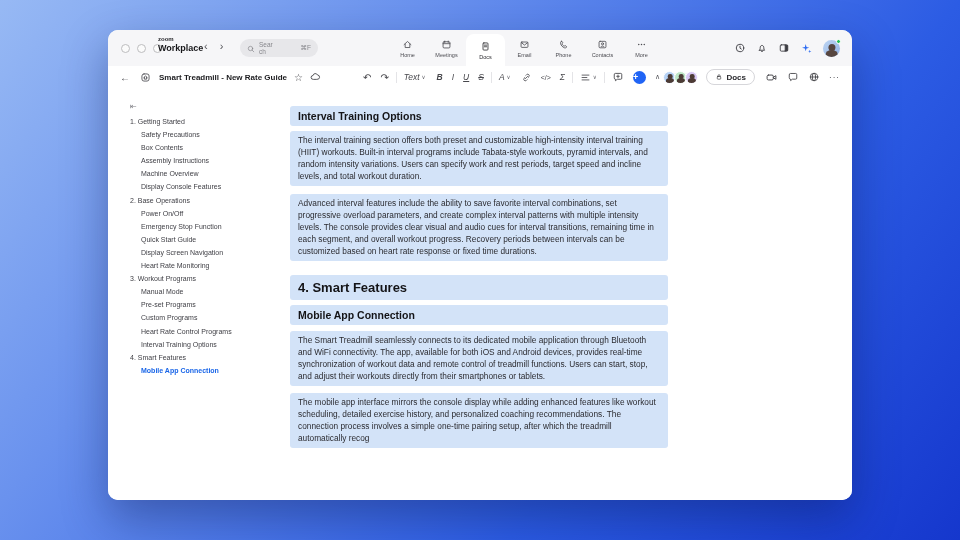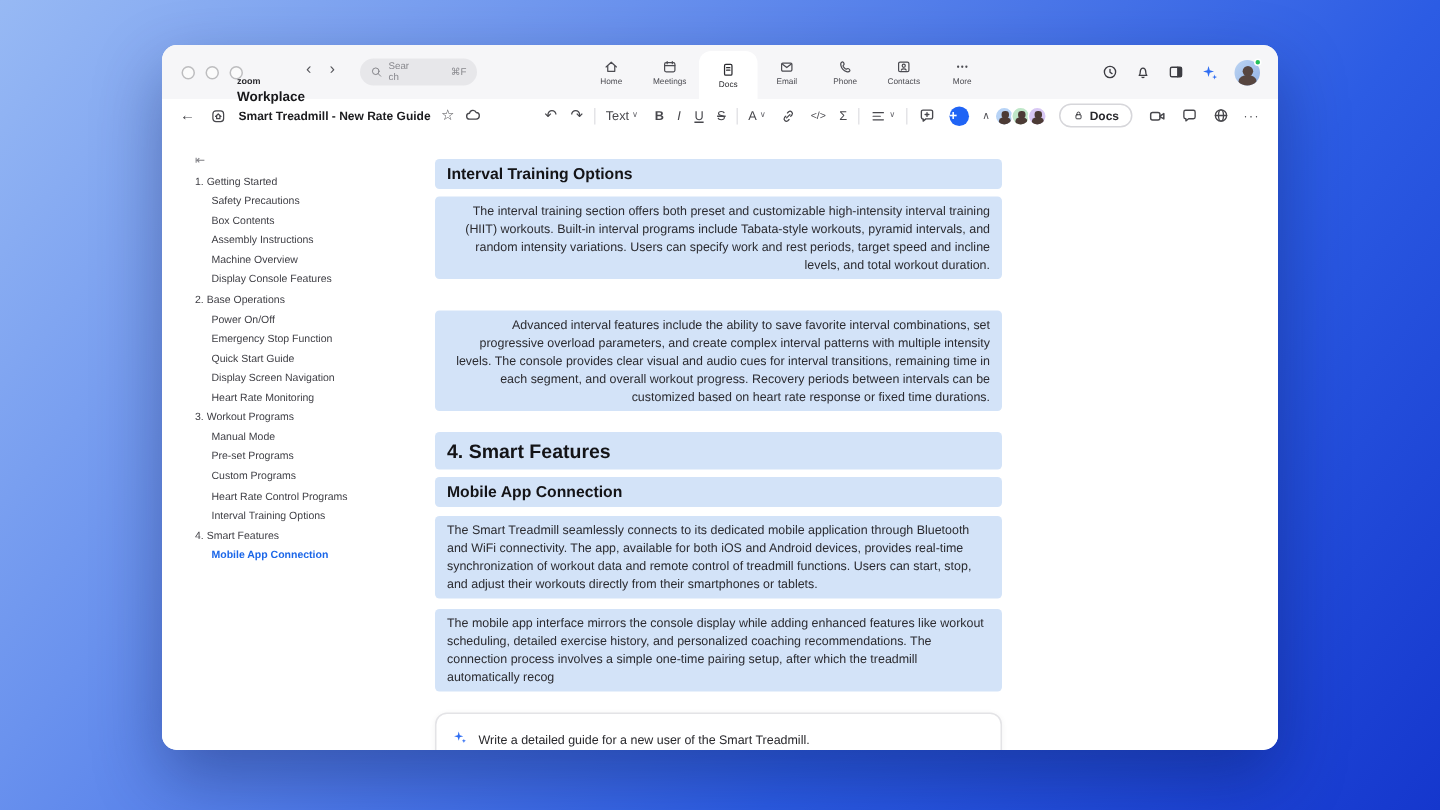--- a/index.html
+++ b/index.html
@@ -9,21 +9,21 @@
     background:linear-gradient(130deg,#97b9f4 0%,#6a92ee 30%,#2c5ce4 68%,#1537cd 100%); }
 
   .window { position:absolute; left:108px; top:30px; width:744px; height:470px;
     background:#fff; border-radius:10px; overflow:hidden;
     box-shadow:0 18px 45px rgba(8,20,80,.38); display:flex; flex-direction:column; }
 
   
   .navbar { position:relative; height:36px; background:#f6f6f8; flex:0 0 36px; }
   .traffic { position:absolute; left:13px; top:14px; display:flex; gap:7px; }
   .traffic span { width:9px; height:9px; border-radius:50%; border:1px solid #bdbdbf; background:#fbfbfb; }
-  .logo { position:absolute; left:50px; top:6px; line-height:1;margin-top:16px; }
+  .logo { position:absolute; left:50px; top:6px; line-height:1; }
   .logo .lg-top { font-size:6px; font-weight:bold; color:#2a2a2e; display:block; }
   .logo .lg-bottom { font-size:9px; font-weight:bold; color:#17171a; display:block; margin-top:2px; }
   .nav-chevrons { position:absolute; left:96px; top:10px; display:flex; gap:12px;
     font-size:11px; color:#55555a; }
   .searchbox { position:absolute; left:132px; top:9px; width:78px; height:18px;
     background:#e7e7ea; border-radius:9px; display:flex; align-items:center; padding:0 7px; }
   .searchbox .s-txt { font-size:6.5px; line-height:7px; color:#87878c; width:14px;
     word-break:break-all; margin-left:4px; }
   .searchbox .s-kbd { font-size:6.5px; color:#87878c; margin-left:auto; }
   .tabs { position:absolute; left:280px; top:0; height:36px; display:flex; }
@@ -45,21 +45,21 @@
   .person b { position:absolute; left:50%; top:62%; width:74%; height:52%;
     transform:translateX(-50%); border-radius:50%; background:#574640; }
 
   
   .doc-toolbar { height:22px; flex:0 0 22px; background:#fff; display:flex;
     align-items:center; padding:0 12px; color:#47474c; }
   .dt { display:flex; align-items:center; }
   .glyph { font-size:10px; color:#47474c; }
   .doc-title { font-size:8px; font-weight:bold; color:#1c1c1f; white-space:nowrap; }
   .sep { width:1px; height:11px; background:#e4e4e7; margin:0 7px; }
-  .fmt { font-size:8.5px; }
+  .fmt { font-size:8.5px;font-style:italic; }
   .fmt.b { font-weight:bold; }
   .fmt.i { font-style:italic; }
   .fmt.u { text-decoration:underline; }
   .fmt.s { text-decoration:line-through; }
   .caret { font-size:5.5px; color:#6a6a70; margin-left:2px; }
   .plus-btn { width:13px; height:13px; border-radius:50%; background:#2064f5; color:#fff;
     font-size:9px; line-height:12px; text-align:center; font-weight:bold; }
   .mini-av { width:13px; height:13px; border-radius:50%; position:relative; border:1px solid #fff; }
   .mini-av .person i, .mini-av .person b { background:#4c3b35; }
   .share-btn { display:flex; align-items:center; gap:3px; border:1px solid #d6d6da;
@@ -73,21 +73,21 @@
     padding-left:22px; white-space:nowrap; cursor:default; }
   .toc-item.sub { padding-left:33px; }
   .toc-item.active { color:#1a66e8; font-weight:bold; }
 
   .main { width:378px; flex:0 0 378px; margin-left:5px; padding-top:18px; }
   .hl { background:#d3e3f8; border-radius:3px; }
   .blk-h1 { font-size:13px; font-weight:bold; color:#141417; padding:5px 8px; margin-top:14px; }
   .blk-h2 { font-size:10.5px; font-weight:bold; color:#141417; padding:4px 8px; }
   .blk-h2.mt { margin-top:5px; }
   .blk-p { font-size:8.3px; line-height:12px; color:#2b2b30; padding:3px 8px 4px; }
-  .mt5 { margin-top:5px;text-align:right; } .mt6 { margin-top:6px; } .mt7 { margin-top:7px; } .mt8 { margin-top:21px;text-align:right; }
+  .mt5 { margin-top:5px; } .mt6 { margin-top:6px; } .mt7 { margin-top:7px; } .mt8 { margin-top:8px; }
 
   .ai-card { margin-top:14px; border:1px solid #e3e3e6; border-radius:8px; background:#fff;
     box-shadow:0 1px 4px rgba(0,0,0,.06); }
   .ai-row1 { display:flex; align-items:center; gap:7px; padding:8px 10px 7px; }
   .ai-prompt { font-size:8.3px; color:#27272b; }
   .ai-divider { height:1px; background:#ececef; }
   .ai-row2 { display:flex; align-items:center; padding:5px 10px 7px; }
 
   svg { stroke:currentColor; fill:none; stroke-width:1.2; stroke-linecap:round; stroke-linejoin:round; }
   svg.fill { fill:currentColor; stroke:none; }
@@ -359,33 +359,17 @@
 
       <div class="main">
         <div class="blk-h2 hl">Interval Training Options</div>
         <div class="blk-p hl mt5">The interval training section offers both preset and customizable high-intensity interval training (HIIT) workouts. Built-in interval programs include Tabata-style workouts, pyramid intervals, and random intensity variations. Users can specify work and rest periods, target speed and incline levels, and total workout duration.</div>
         <div class="blk-p hl mt8">Advanced interval features include the ability to save favorite interval combinations, set progressive overload parameters, and create complex interval patterns with multiple intensity levels. The console provides clear visual and audio cues for interval transitions, remaining time in each segment, and overall workout progress. Recovery periods between intervals can be customized based on heart rate response or fixed time durations.</div>
         <div class="blk-h1 hl">4. Smart Features</div>
         <div class="blk-h2 hl mt">Mobile App Connection</div>
         <div class="blk-p hl mt6">The Smart Treadmill seamlessly connects to its dedicated mobile application through Bluetooth and WiFi connectivity. The app, available for both iOS and Android devices, provides real-time synchronization of workout data and remote control of treadmill functions. Users can start, stop, and adjust their workouts directly from their smartphones or tablets.</div>
         <div class="blk-p hl mt7">The mobile app interface mirrors the console display while adding enhanced features like workout scheduling, detailed exercise history, and personalized coaching recommendations. The connection process involves a simple one-time pairing setup, after which the treadmill automatically recog</div>
 
-        <div class="ai-card">
-          <div class="ai-row1">
-            <span style="color:#2f6df2">
-              <svg class="fill" width="11" height="11" viewBox="0 0 16 16">
-                  <path d="M7 2.5 L8 6 L11.5 7 L8 8 L7 11.5 L6 8 L2.5 7 L6 6 Z"></path>
-                  <path d="M12 9.5 L12.5 11 L14 11.5 L12.5 12 L12 13.5 L11.5 12 L10 11.5 L11.5 11 Z"></path>
-                </svg>
-            </span>
-            <span class="ai-prompt">Write a detailed guide for a new user of the Smart Treadmill.</span>
-          </div>
-          <div class="ai-divider"></div>
-          <div class="ai-row2">
-            
-            
-          </div>
-        </div>
       </div>
 
     </div>
   </div>
 </div>
 
 </body></html>

